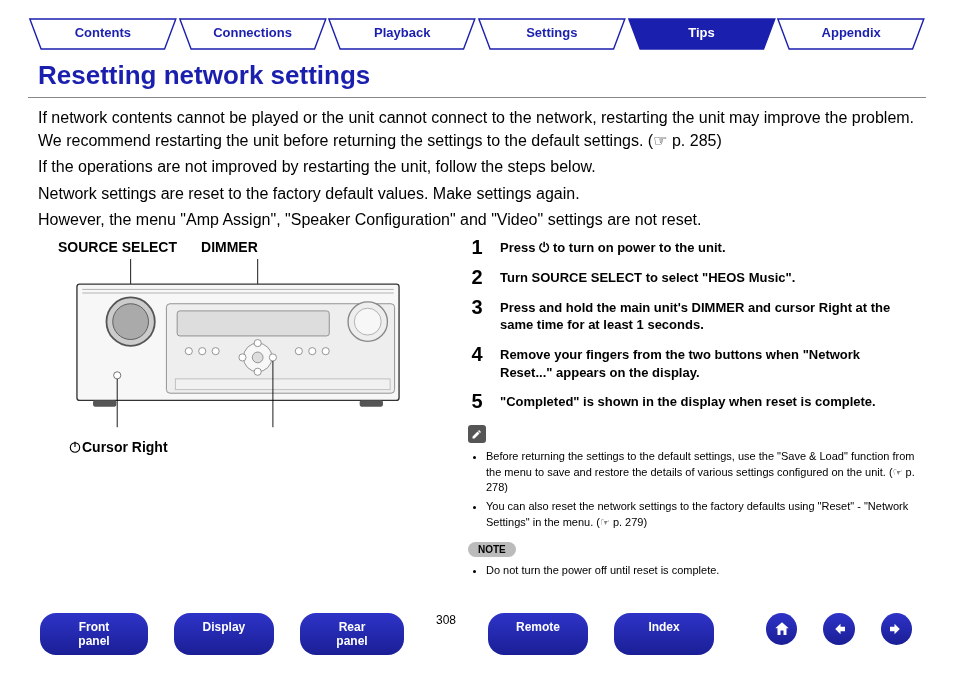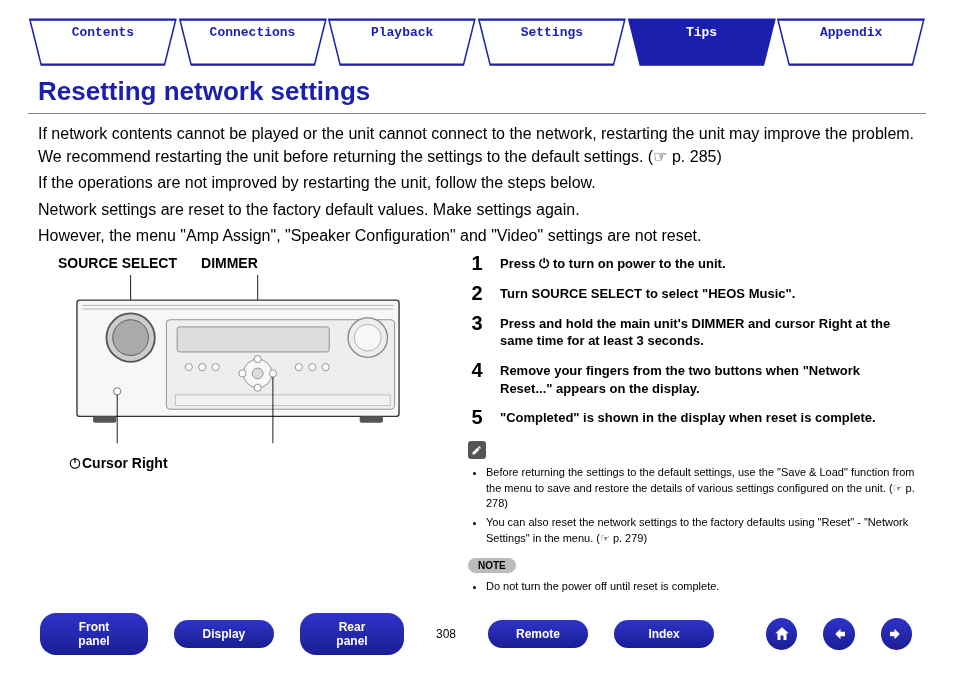--- a/index.html
+++ b/index.html
@@ -1,20 +1,20 @@
 <!DOCTYPE html>
 <html><head>
 <meta charset="utf-8">
 <style>
   * { box-sizing: border-box; margin: 0; padding: 0; }
   html, body { width: 954px; height: 673px; font-family: Arial, Helvetica, sans-serif; background: #fff; color: #000; }
   .page { position: relative; width: 954px; height: 673px; padding: 18px 18px 0 18px; }
 
   
-  .tabs { display: flex; height: 48px; margin: 0 10px 10px 10px; font-family: Liberation Mono, monospace; }
+  .tabs { display: flex; height: 32px; margin: 0 10px 10px 10px; }
   .tab {
     flex: 1;
     position: relative;
     text-align: center;
     font-size: 13px;
     font-weight: bold;
     line-height: 30px;
     color: #1b1fae;
     cursor: pointer;
   }
@@ -47,21 +47,21 @@
 
   .pencil { width: 18px; height: 18px; background: #555; border-radius: 3px; display: inline-flex; align-items: center; justify-content: center; margin: 4px 0 4px 0; }
   .pencil svg { width: 12px; height: 12px; }
 
   ul.notes { list-style: disc; margin: 2px 0 0 18px; font-size: 11px; line-height: 1.4; }
   ul.notes li { margin-bottom: 4px; }
 
   .note-badge { display: inline-block; background: #bbb; color: #000; font-size: 10px; font-weight: bold; padding: 2px 10px; border-radius: 9px; margin: 8px 0 4px 0; }
 
   
-  .bottom { position: absolute; left: 0; right: 12px; bottom: 18px; display: flex; align-items: center; gap: 26px; padding: 0 30px 0 40px; }
+  .bottom { position: absolute; left: 0; right: 12px; bottom: 18px; display: flex; gap: 26px; padding: 0 30px 0 40px; }
   .pill {
     background: linear-gradient(#2e33c8, #1a1e95);
     color: #fff;
     font-size: 12px;
     font-weight: bold;
     padding: 7px 22px;
     border-radius: 16px;
     cursor: pointer;
     min-width: 100px;
     text-align: center;
@@ -198,21 +198,21 @@
         <div class="step">
           <div class="num">1</div>
           <div class="txt">Press ⏻ to turn on power to the unit.</div>
         </div>
         <div class="step">
           <div class="num">2</div>
           <div class="txt">Turn SOURCE SELECT to select "HEOS Music".</div>
         </div>
         <div class="step">
           <div class="num">3</div>
-          <div class="txt">Press and hold the main unit's DIMMER and cursor Right at the same time for at least 3 seconds.</div>
+          <div class="txt">Press and hold the main unit's DIMMER and cursor Right at the same time for at least 1 seconds.</div>
         </div>
         <div class="step">
           <div class="num">4</div>
           <div class="txt">Remove your fingers from the two buttons when "Network Reset..." appears on the display.</div>
         </div>
         <div class="step">
           <div class="num">5</div>
           <div class="txt">"Completed" is shown in the display when reset is complete.</div>
         </div>
       </div>

